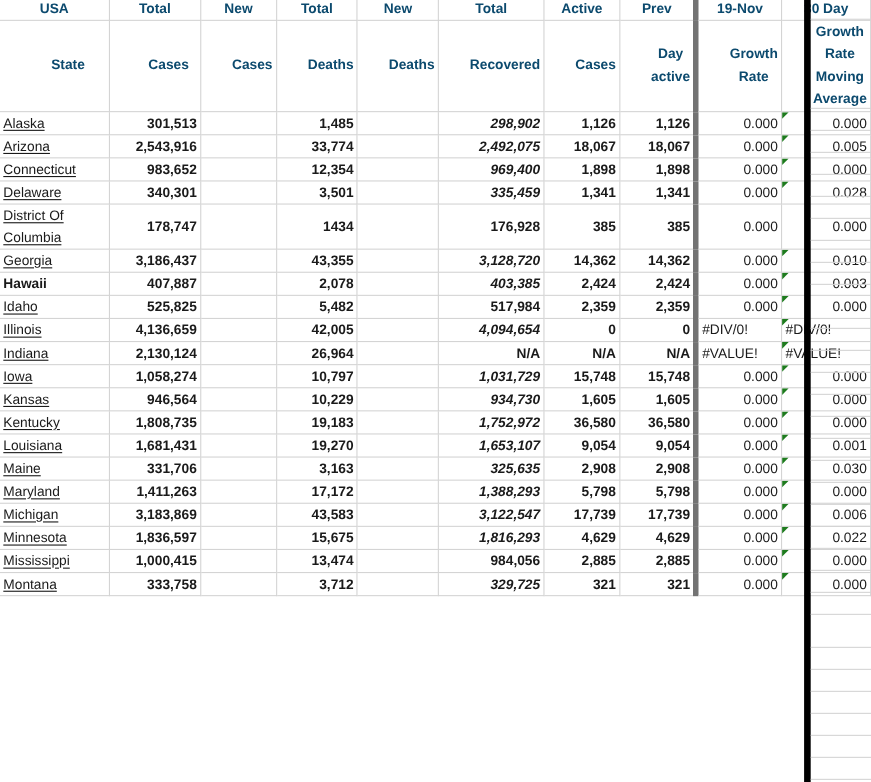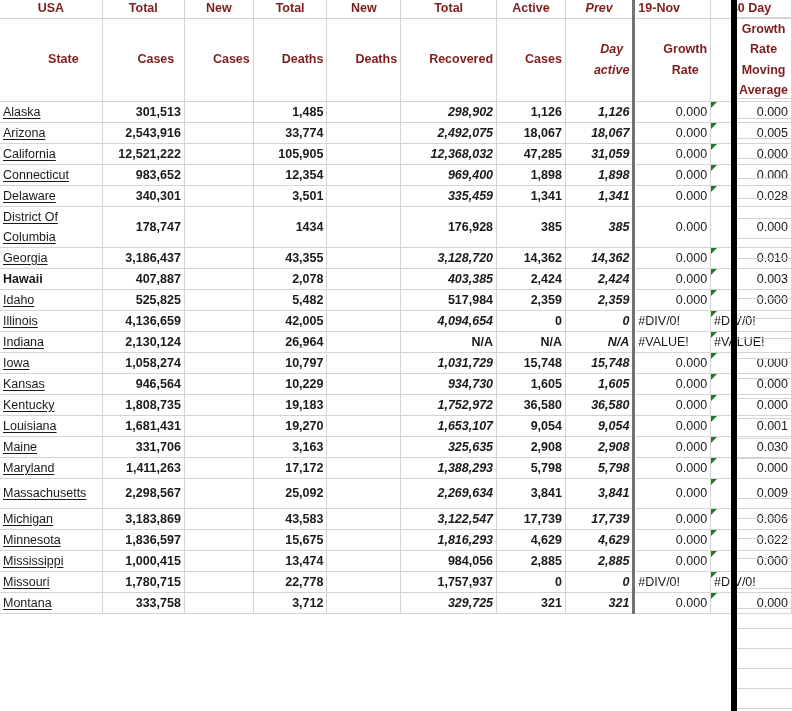--- a/index.html
+++ b/index.html
@@ -2,22 +2,22 @@
 <html><head>
 <meta charset="utf-8">
 <style>
   html, body { margin:0; padding:0; background:#ffffff; }
   body { width:792px; height:711px; overflow:hidden; position:relative;
          font-family:"Liberation Sans", "DejaVu Sans", sans-serif; color:#1a1a1a; }
   .sheet { position:absolute; left:0; top:0; border-collapse:collapse; table-layout:fixed; }
   .sheet td { border-right:1px solid #d4d4d4; border-bottom:1px solid #d4d4d4;
               padding:0 3px; font-size:12.5px; line-height:20px; white-space:nowrap;
               overflow:hidden; position:relative; box-sizing:border-box; }
-  .sheet td.thick { border-right:3px solid #737373;font-style:italic; }
-  .hdr { font-weight:bold; text-align:center; color:#7f1d1d; }
+  .sheet td.thick { border-right:5px solid #737373; }
+  .hdr { font-weight:bold; text-align:center; color:#0c4a6e; }
   .h1 td { height:18px; line-height:17px; vertical-align:top; }
   .h2 td { height:81px;padding-left:28px; }
   .h2 .stack { line-height:20.5px; display:block; }
   .num { text-align:right; font-weight:bold; }
   .it { font-style:italic; }
   .plain { font-weight:normal; }
   .err { text-align:left; font-weight:normal; }
   .state { text-align:left; font-weight:normal; }
   .state span.u { text-decoration:underline; text-underline-offset:2px; }
   .state span.b { font-weight:bold; }
@@ -49,21 +49,21 @@
   <tbody id="tbody">
     <tr class="h1">
       <td class="hdr">USA</td>
       <td class="hdr">Total</td>
       <td class="hdr">New</td>
       <td class="hdr">Total</td>
       <td class="hdr">New</td>
       <td class="hdr">Total</td>
       <td class="hdr">Active</td>
       <td class="hdr thick">Prev</td>
-      <td class="hdr" style="text-align:left">19-Nov</td>
+      <td class="hdr" style="text-align:center">19-Nov</td>
       <td class="hdr">30 Day</td>
     </tr>
     <tr class="h2" id="h2row">
         <td class="hdr">
           <span class="stack">State</span>
         </td>
         <td class="hdr">
           <span class="stack">Cases</span>
         </td>
         <td class="hdr">
@@ -112,32 +112,20 @@
         <td class="state"><span class="u">Arizona</span></td>
         <td class="num">2,543,916</td>
         <td class="num"></td>
         <td class="num">33,774</td>
         <td class="num"></td>
         <td class="num it">2,492,075</td>
         <td class="num">18,067</td>
         <td class="num thick">18,067</td>
         <td class="num plain">0.000</td>
         <td class="num plain tri">0.005</td>
-      </tr>
-      <tr class="r20">
-        <td class="state"><span class="u">California</span></td>
-        <td class="num">12,521,222</td>
-        <td class="num"></td>
-        <td class="num">105,905</td>
-        <td class="num"></td>
-        <td class="num it">12,368,032</td>
-        <td class="num">47,285</td>
-        <td class="num thick">31,059</td>
-        <td class="num plain">0.000</td>
-        <td class="num plain tri">0.000</td>
       </tr>
       <tr class="r20">
         <td class="state"><span class="u">Connecticut</span></td>
         <td class="num">983,652</td>
         <td class="num"></td>
         <td class="num">12,354</td>
         <td class="num"></td>
         <td class="num it">969,400</td>
         <td class="num">1,898</td>
         <td class="num thick">1,898</td>
@@ -293,32 +281,20 @@
         <td class="num">1,411,263</td>
         <td class="num"></td>
         <td class="num">17,172</td>
         <td class="num"></td>
         <td class="num it">1,388,293</td>
         <td class="num">5,798</td>
         <td class="num thick">5,798</td>
         <td class="num plain">0.000</td>
         <td class="num plain tri">0.000</td>
       </tr>
-      <tr class="r30">
-        <td class="state"><span class="u">Massachusetts</span></td>
-        <td class="num">2,298,567</td>
-        <td class="num"></td>
-        <td class="num">25,092</td>
-        <td class="num"></td>
-        <td class="num it">2,269,634</td>
-        <td class="num">3,841</td>
-        <td class="num thick">3,841</td>
-        <td class="num plain">0.000</td>
-        <td class="num plain tri">0.009</td>
-      </tr>
       <tr class="r20">
         <td class="state"><span class="u">Michigan</span></td>
         <td class="num">3,183,869</td>
         <td class="num"></td>
         <td class="num">43,583</td>
         <td class="num"></td>
         <td class="num it">3,122,547</td>
         <td class="num">17,739</td>
         <td class="num thick">17,739</td>
         <td class="num plain">0.000</td>
@@ -340,32 +316,20 @@
         <td class="state"><span class="u">Mississippi</span></td>
         <td class="num">1,000,415</td>
         <td class="num"></td>
         <td class="num">13,474</td>
         <td class="num"></td>
         <td class="num">984,056</td>
         <td class="num">2,885</td>
         <td class="num thick">2,885</td>
         <td class="num plain">0.000</td>
         <td class="num plain tri">0.000</td>
-      </tr>
-      <tr class="r20">
-        <td class="state"><span class="u">Missouri</span></td>
-        <td class="num">1,780,715</td>
-        <td class="num"></td>
-        <td class="num">22,778</td>
-        <td class="num"></td>
-        <td class="num">1,757,937</td>
-        <td class="num">0</td>
-        <td class="num thick">0</td>
-        <td class="err">#DIV/0!</td>
-        <td class="err tri">#DIV/0!</td>
       </tr>
       <tr class="r20">
         <td class="state"><span class="u">Montana</span></td>
         <td class="num">333,758</td>
         <td class="num"></td>
         <td class="num">3,712</td>
         <td class="num"></td>
         <td class="num it">329,725</td>
         <td class="num">321</td>
         <td class="num thick">321</td>

